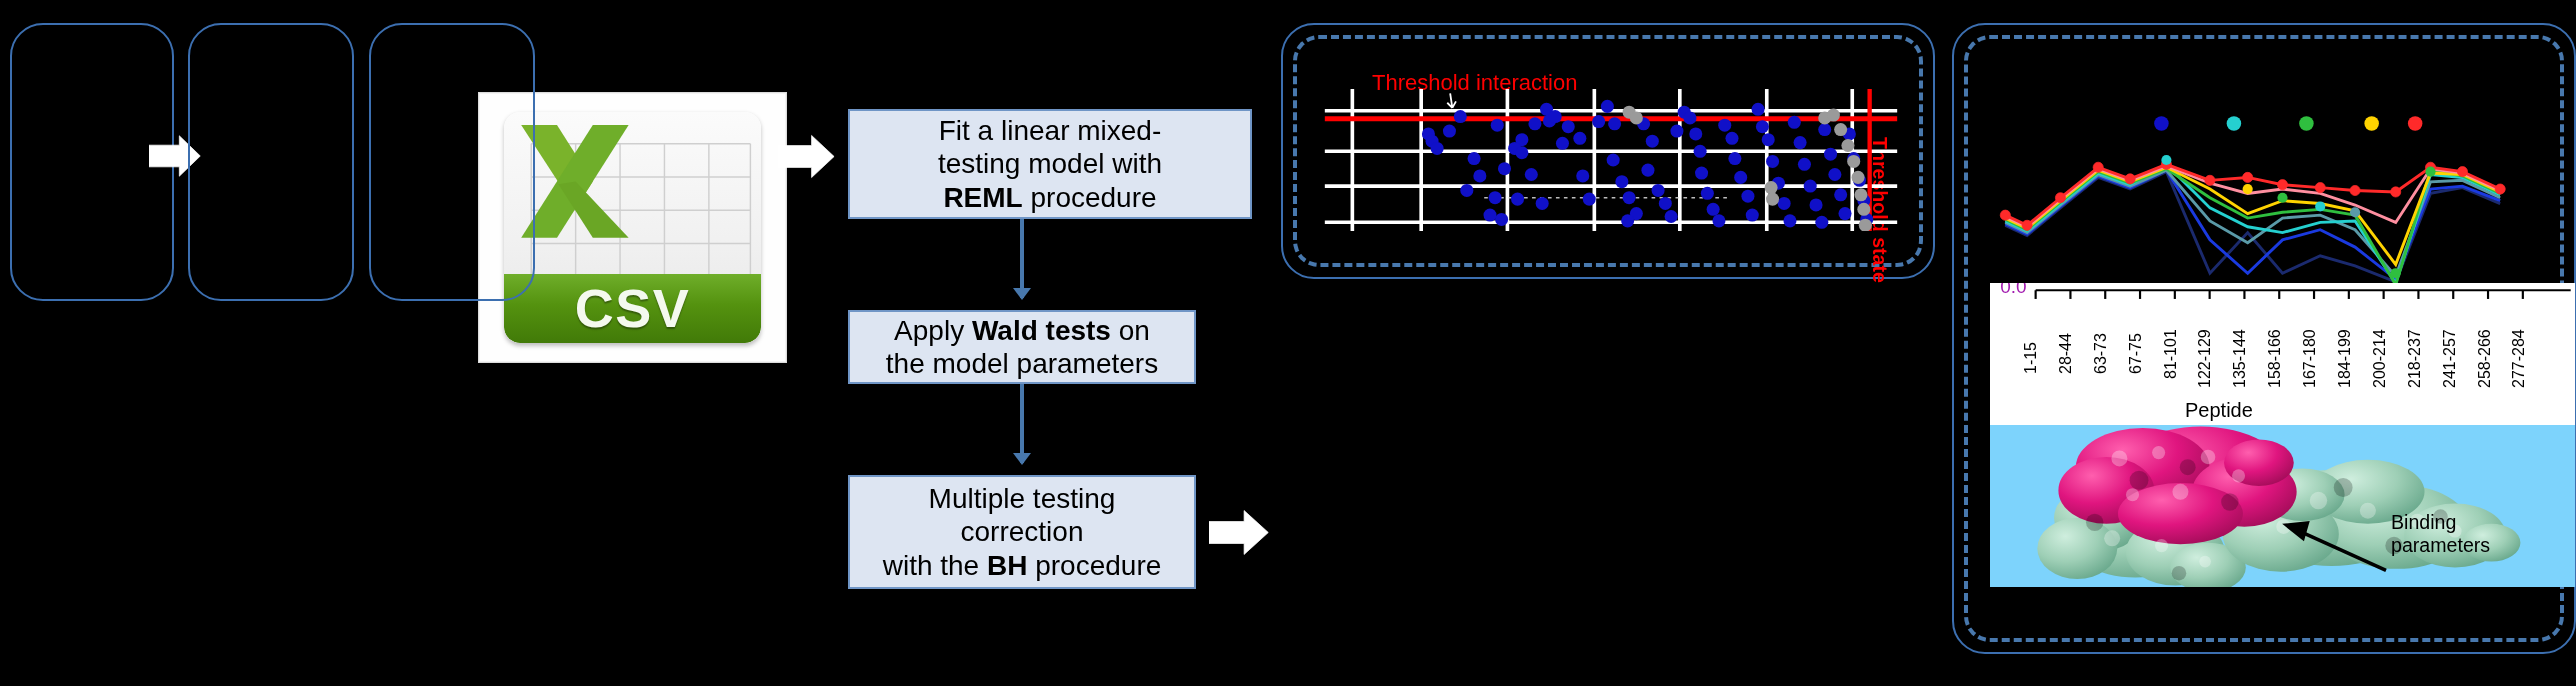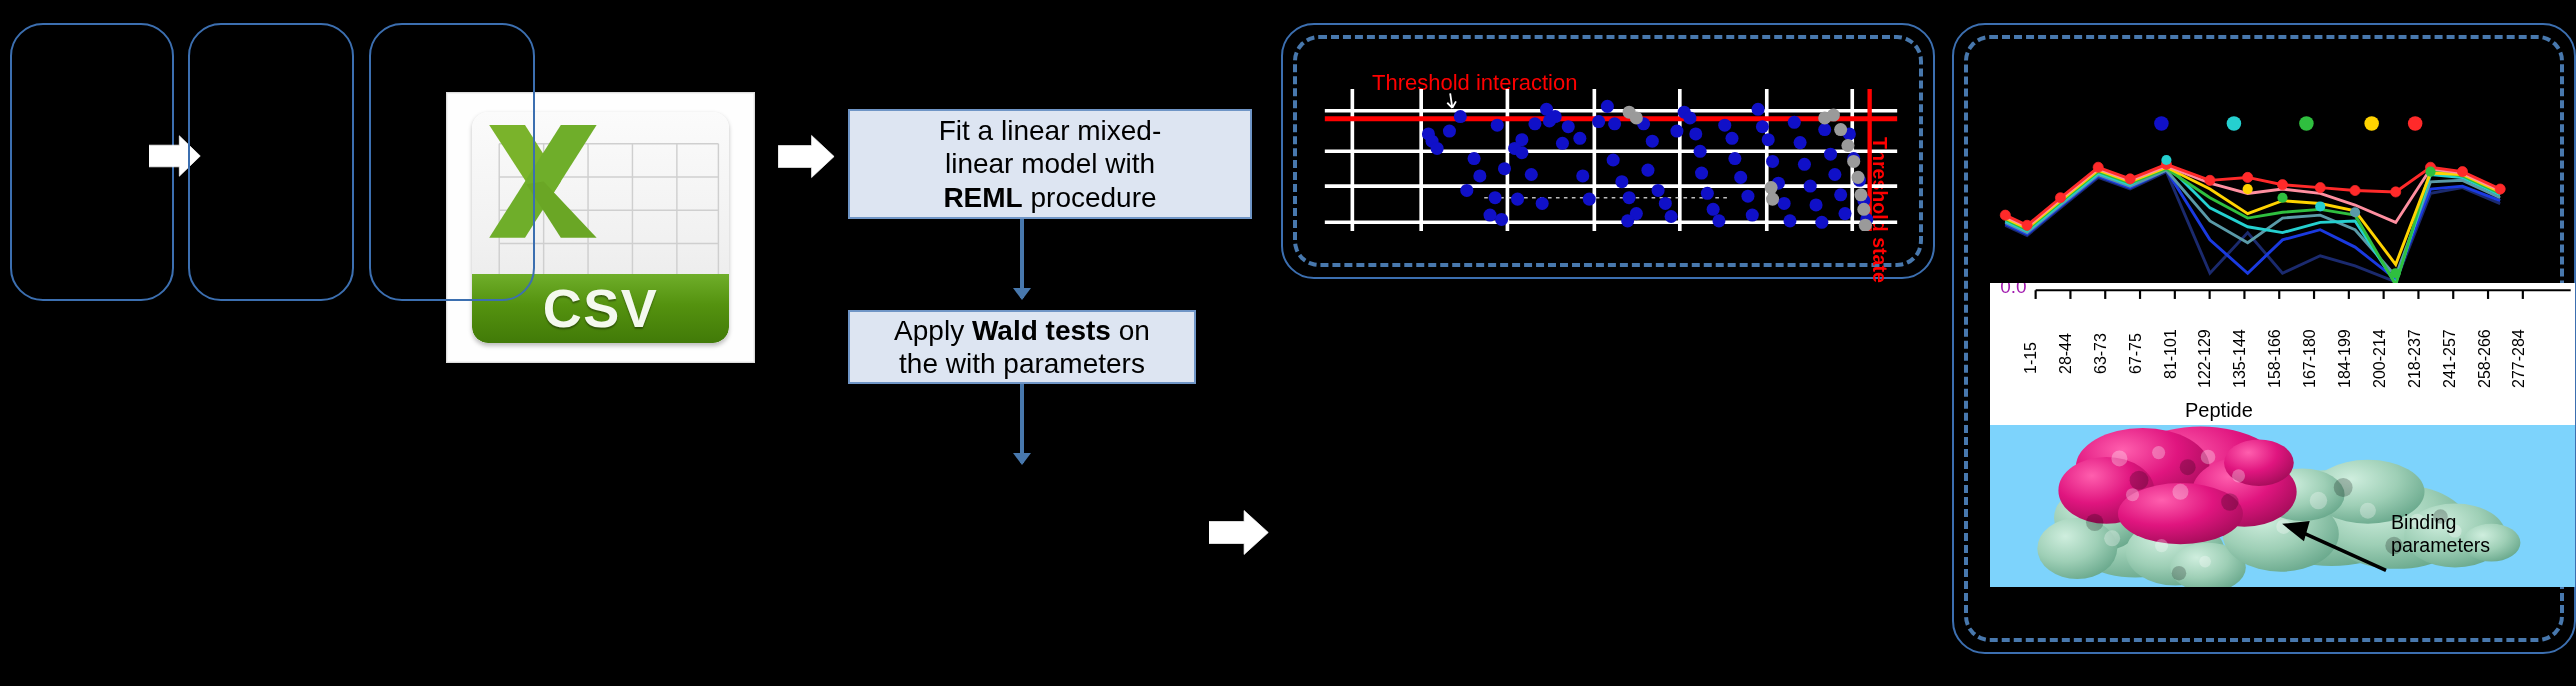--- a/index.html
+++ b/index.html
@@ -9,21 +9,21 @@
   
   .panel{position:absolute;border:2.2px solid #3c6fb0;border-radius:33px;box-sizing:border-box;background:transparent;}
   .panel.dashed-inner::after{
     content:"";position:absolute;left:10.2px;top:10.2px;right:10.2px;bottom:10.2px;
     border:4.4px dashed #4878ad;border-radius:26px;pointer-events:none;
   }
   .arrow-wrap{position:absolute;}
   .arrow-svg{display:block;}
 
   
-  .csv-icon{position:absolute;background:#fefefe;border:0.7px solid #dcdcdc;box-shadow:0 0 0 0.7px #efefef inset;}
+  .csv-icon{position:absolute;background:#fefefe;border:0.7px solid #dcdcdc;box-shadow:0 0 0 0.7px #efefef inset;margin-left:32px;}
   .csv-card{position:absolute;left:8%;top:7%;width:84%;height:86%;border-radius:16px;
             background:linear-gradient(180deg,#fbfbfb 0%,#f1f1f1 55%,#e6e6e6 100%);
             box-shadow:0 2.2px 4.4px rgba(0,0,0,.25);overflow:hidden;}
   .csv-grid{position:absolute;left:0;top:0;width:100%;height:100%;}
   .csv-band{position:absolute;left:0;bottom:0;width:100%;height:30%;
             background:linear-gradient(180deg,#6fae2a 0%,#54920f 45%,#417a08 100%);
             border-bottom-left-radius:16px;border-bottom-right-radius:16px;
             display:flex;align-items:center;justify-content:center;}
   .csv-band span{color:#f4f9ee;font-weight:bold;font-size:54px;letter-spacing:1.5px;
                  font-family:"Liberation Sans",sans-serif;text-shadow:0 1.5px 1.5px rgba(0,0,0,.35);}
@@ -105,36 +105,43 @@
     <svg class="arrow-svg" width="57" height="45" viewBox="0 0 78 62">
       <polygon points="0,16 46,16 46,2 77,31 46,60 46,46 0,46" fill="#ffffff" stroke="#ffffff" stroke-width="1"></polygon>
     </svg>
   </div>
 
   <div class="panel" style="left:369px;top:23px;width:166px;height:278px;"></div>
 
   <div class="procbox" style="left:848px;top:109px;width:404px;height:110px;">
     <div>
       <span>Fit a linear mixed-</span><br>
-      <span>linear model with</span><br>
+      <span>testing model with</span><br>
       <b>REML</b><span> procedure</span>
     </div>
   </div>
 
   <div class="vconn" style="left:1020px;top:219px;height:79px;"></div>
 
   <div class="procbox" style="left:848px;top:310px;width:348px;height:74px;">
     <div>
       <span>Apply </span><b>Wald tests</b><span> on</span><br>
-      <span>the with parameters</span>
+      <span>the model parameters</span>
     </div>
   </div>
 
   <div class="vconn" style="left:1020px;top:384px;height:79px;"></div>
 
+  <div class="procbox" style="left:848px;top:475px;width:348px;height:114px;">
+    <div>
+      <span>Multiple testing</span><br>
+      <span>correction</span><br>
+      <span>with the </span><b>BH</b><span> procedure</span>
+    </div>
+  </div>
 
   <div class="arrow-wrap" style="left:1209px;top:509px;width:60px;height:47px;">
     <svg class="arrow-svg" width="60" height="47" viewBox="0 0 82 64">
       <polygon points="0,17 48,17 48,2 81,32 48,62 48,47 0,47" fill="#ffffff" stroke="#ffffff" stroke-width="1"></polygon>
     </svg>
   </div>
 
   <div class="panel dashed-inner" style="left:1281px;top:23px;width:654px;height:256px;"></div>
 
   <div class="scatter" style="left:1323px;top:87px;width:581px;height:145px;">

